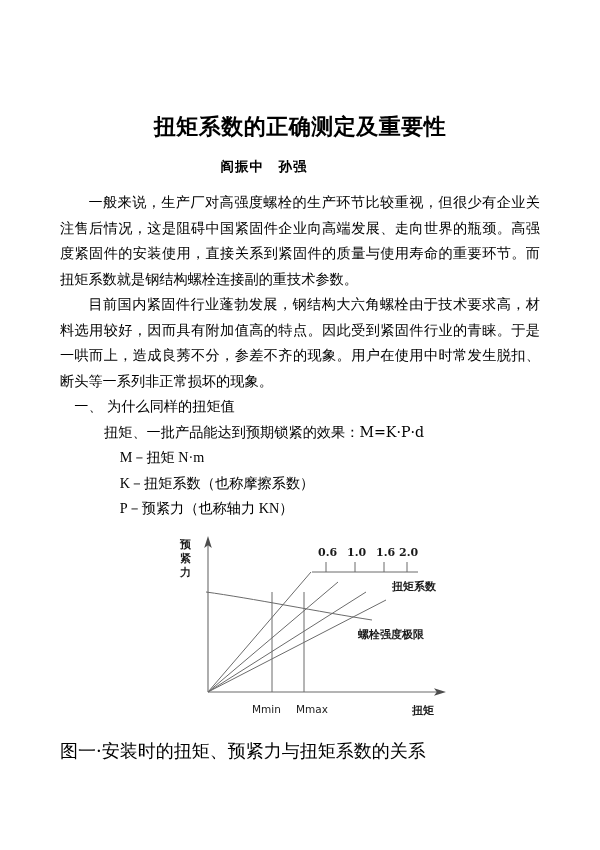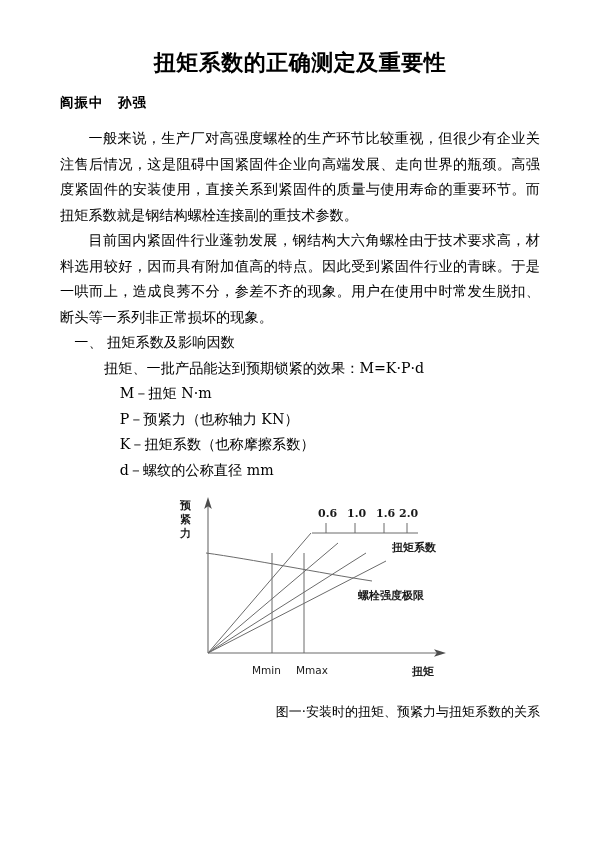--- a/index.html
+++ b/index.html
@@ -19,31 +19,31 @@
     position: absolute;
     left: 0;
     top: 0;
     width: 600px;
     height: 850px;
     box-sizing: border-box;
     padding: 0 60px;
   }
   .doc-title {
     margin: 0;
-    padding-top: 48px;
+    padding-top: 112px;
     text-align: center;
     font-size: 22px;
     font-weight: bold;
     letter-spacing: 0.5px;
     font-family: "DejaVu Serif", "Liberation Serif", serif;
   }
   .author-line {
     margin: 0;
     padding-top: 16px;
-    text-align: left;
+    text-align: center;
     padding-right: 72px;
     font-size: 13.5px;
     font-weight: bold;
     letter-spacing: 1px;
   }
   .body-block {
     padding-top: 14px;
   }
   p.para {
     margin: 0;
@@ -57,42 +57,43 @@
     margin: 0;
     font-size: 14.2px;
     line-height: 25.5px;
     text-indent: 1em;
   }
   p.def-line {
     margin: 0;
     font-size: 14.2px;
     line-height: 25.5px;
     padding-left: 4.2em;
+    font-family: Liberation Serif, serif;
   }
   p.formula-line {
     margin: 0;
     font-size: 14.2px;
     line-height: 25.5px;
     padding-left: 3.1em;
   }
   .figure-wrap {
     position: relative;
     width: 100%;
     height: 210px;
     margin-top: 8px;
   }
   .figure-svg {
     position: absolute;
     left: -60px;
     top: 0;
   }
   .fig-caption {
     margin: 0;
-    text-align: right;
-    font-size: 13px;
+    text-align: left;
+    font-size: 18px;
     line-height: 22px;
   }
   .svg-cn {
     font-family: "DejaVu Serif", "Liberation Serif", serif;
     font-weight: bold;
     font-size: 11px;
     fill: #1a1a1a;
   }
   .svg-num {
     font-family: "DejaVu Serif", "Liberation Serif", serif;
@@ -124,28 +125,27 @@
   <h1 class="doc-title">扭矩系数的正确测定及重要性</h1>
 
   <div class="author-line">阎振中　孙强</div>
 
   <div class="body-block">
 
     <p class="para">一般来说，生产厂对高强度螺栓的生产环节比较重视，但很少有企业关注售后情况，这是阻碍中国紧固件企业向高端发展、走向世界的瓶颈。高强度紧固件的安装使用，直接关系到紧固件的质量与使用寿命的重要环节。而扭矩系数就是钢结构螺栓连接副的重技术参数。</p>
 
     <p class="para">目前国内紧固件行业蓬勃发展，钢结构大六角螺栓由于技术要求高，材料选用较好，因而具有附加值高的特点。因此受到紧固件行业的青睐。于是一哄而上，造成良莠不分，参差不齐的现象。用户在使用中时常发生脱扣、断头等一系列非正常损坏的现象。</p>
 
-    <p class="section-head">一、 扭矩系数及影响因数</p>
+    <p class="section-head">一、 为什么同样的扭矩值</p>
 
     <p class="formula-line">扭矩、一批产品能达到预期锁紧的效果：M=K·P·d</p>
 
     <p class="def-line">M－扭矩 N·m</p>
+    <p class="def-line">K－扭矩系数（也称摩擦系数）</p>
     <p class="def-line">P－预紧力（也称轴力 KN）</p>
-    <p class="def-line">K－扭矩系数（也称摩擦系数）</p>
-    <p class="def-line">d－螺纹的公称直径 mm</p>
 
 
     <div class="figure-wrap">
       <svg class="figure-svg" width="600" height="200" viewBox="0 0 600 200">
 
         <line class="axis-line" x1="208" y1="162" x2="208" y2="14"></line>
         <polygon points="208,6 204.2,18 208,15.2 211.8,18" fill="#4d4d4d"></polygon>
 
         <line class="axis-line" x1="208" y1="162" x2="438" y2="162"></line>
         <polygon points="446,162 434,158.2 436.8,162 434,165.8" fill="#4d4d4d"></polygon>

